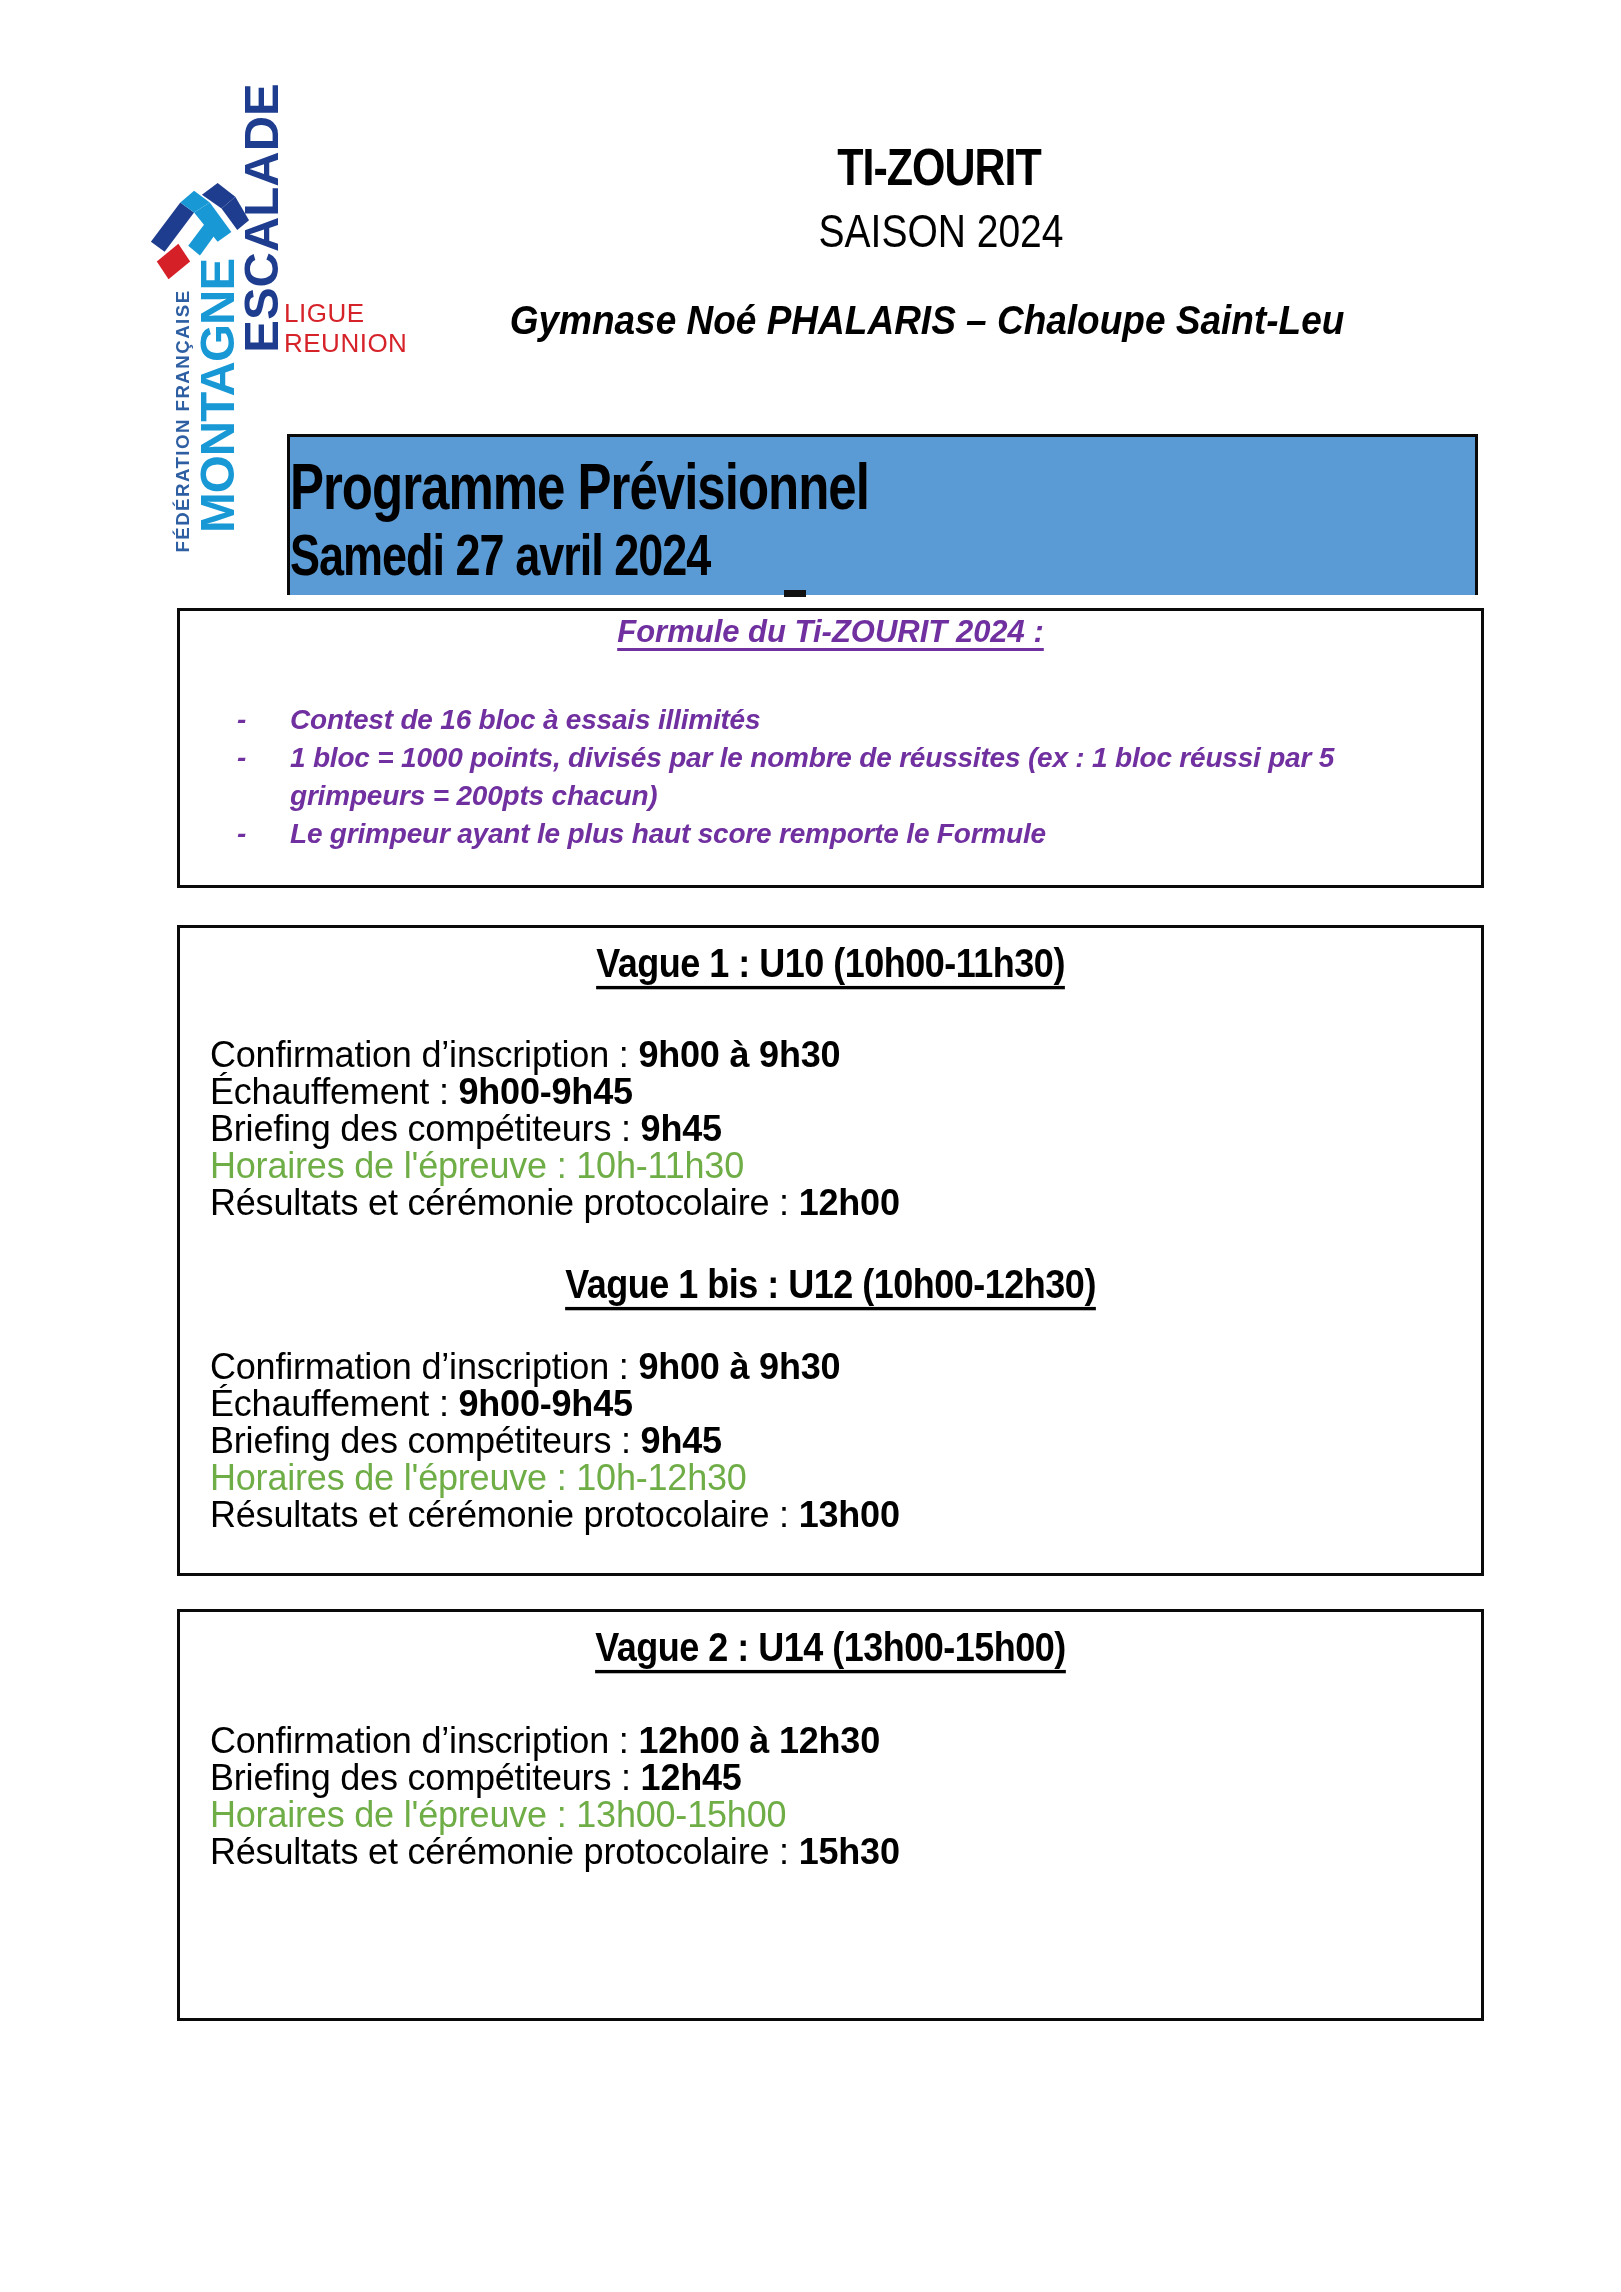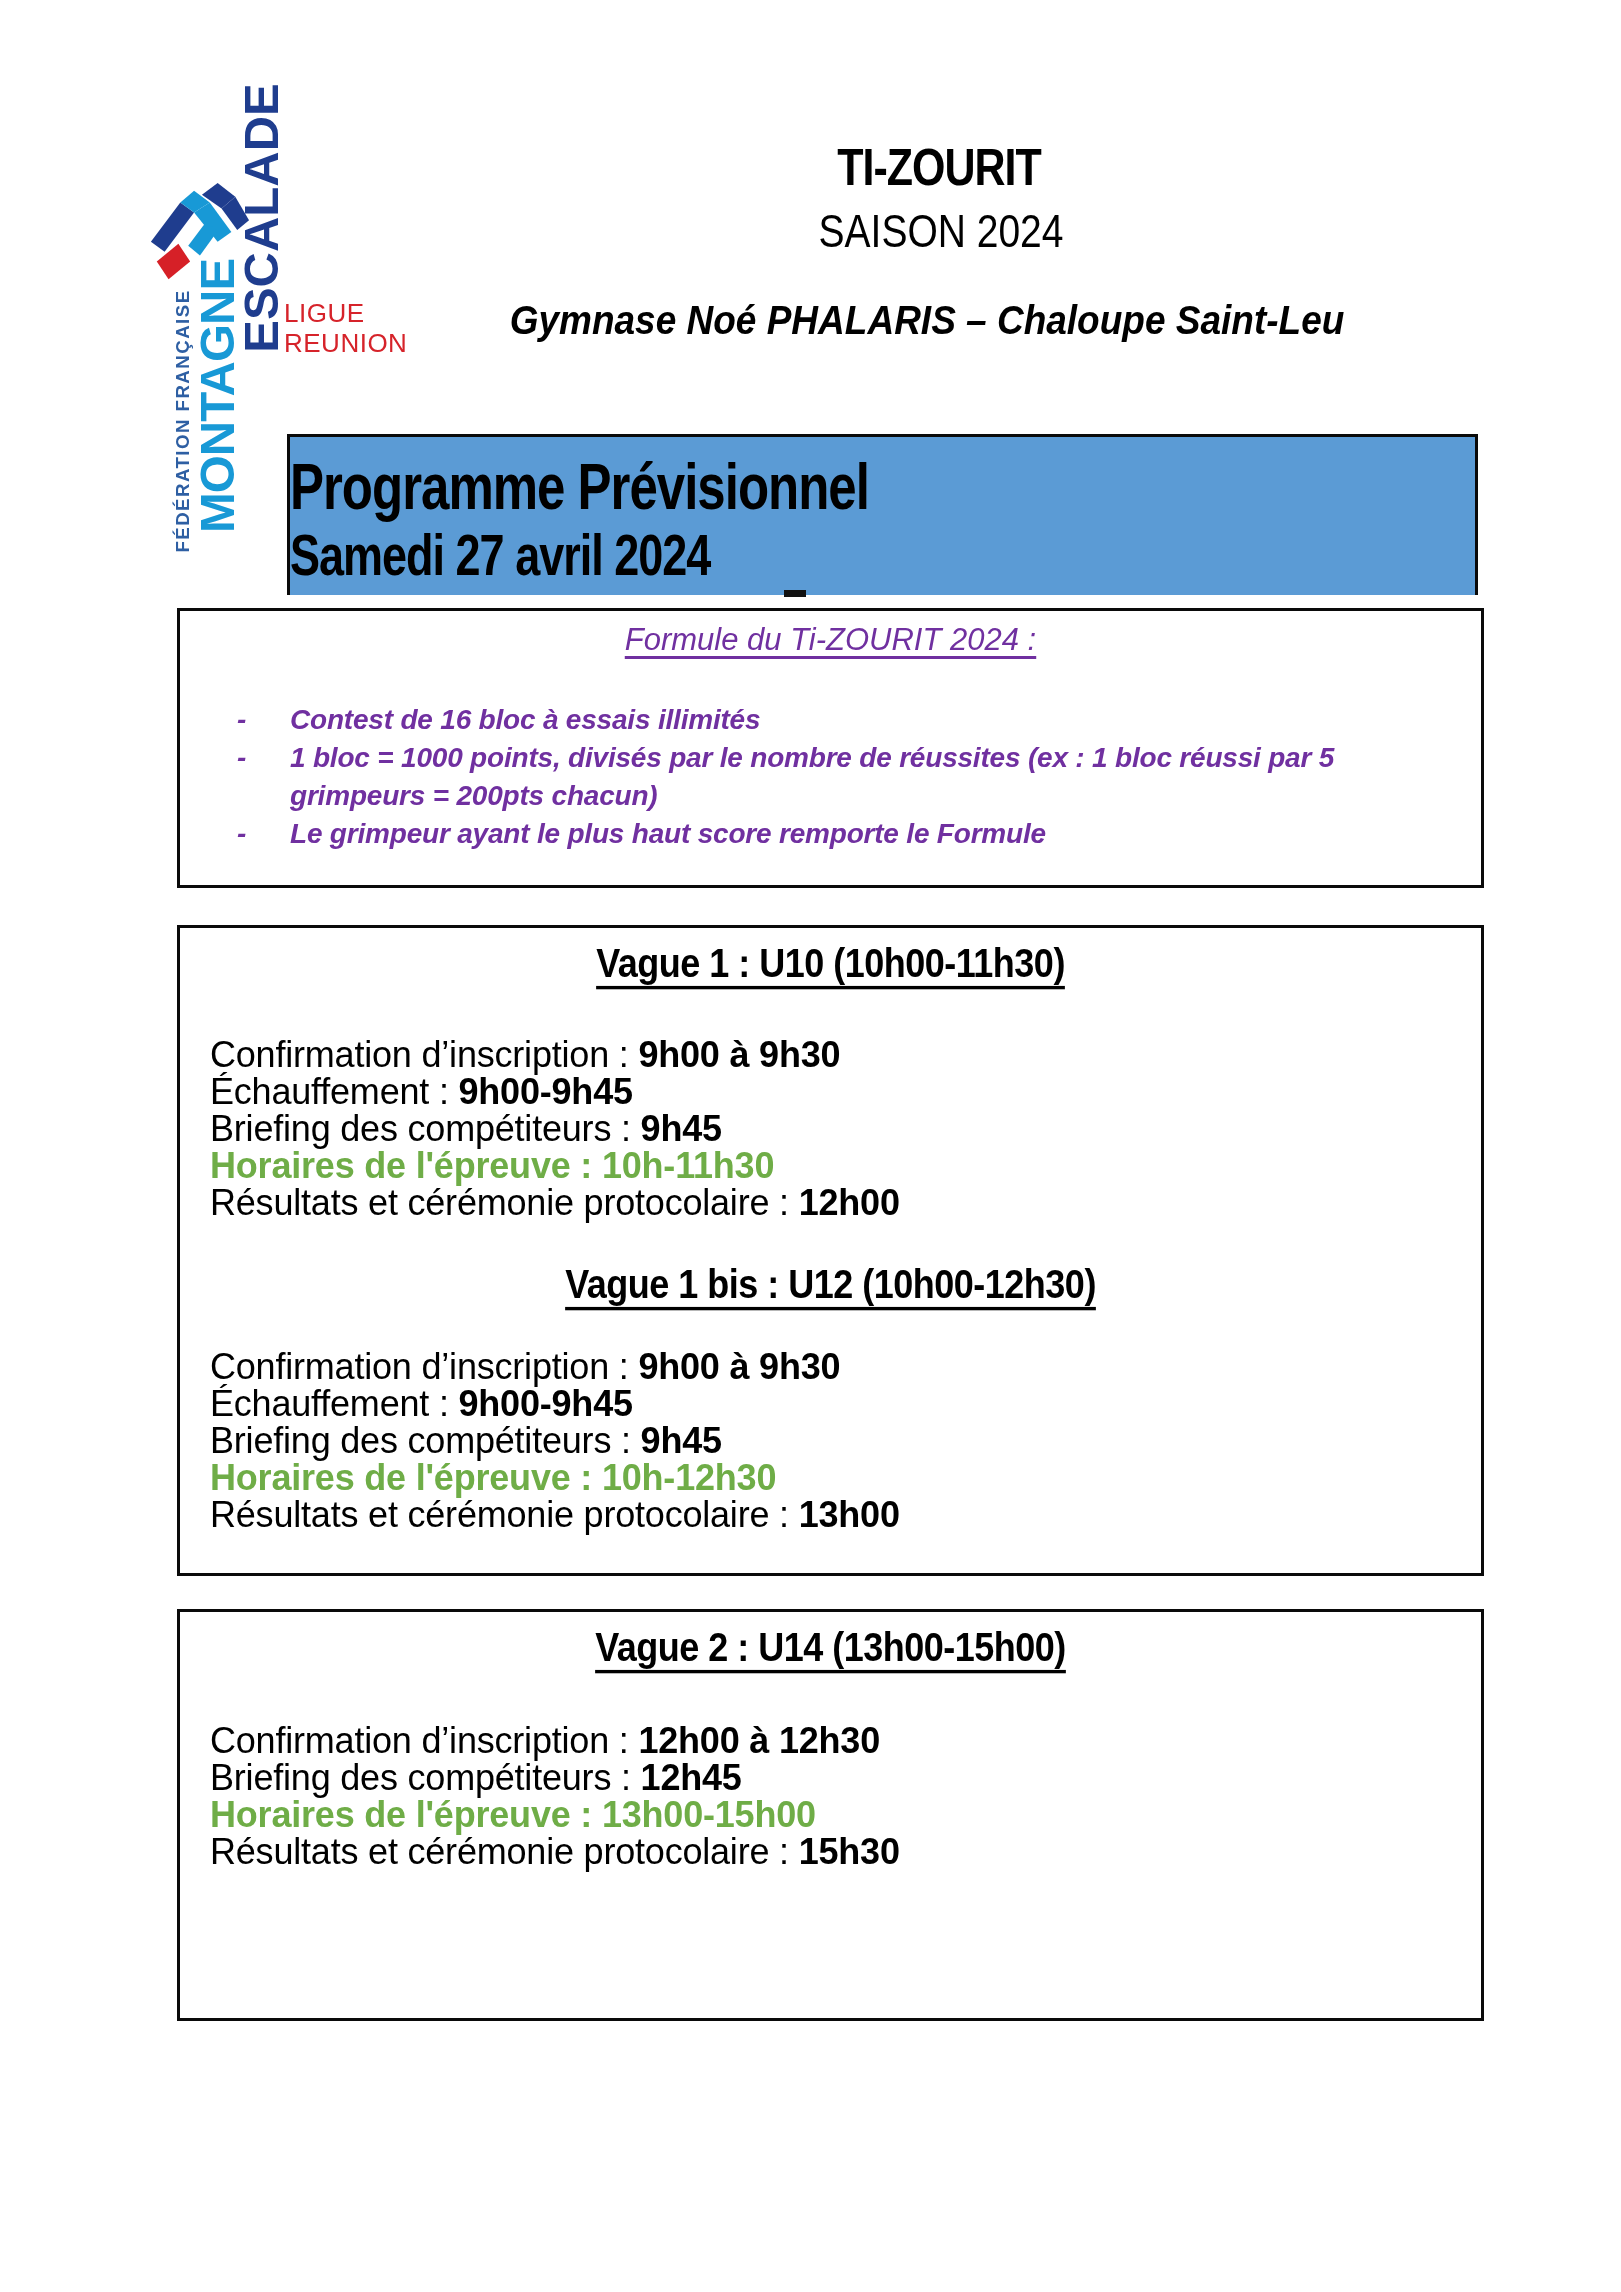--- a/index.html
+++ b/index.html
@@ -32,22 +32,22 @@
   #banner-line1{margin-top:11.8px;font-size:51px;font-weight:800;transform:scaleY(1.28);transform-origin:center top;letter-spacing:-1px;}
   #banner-line2{margin-top:15.7px;font-size:45px;font-weight:800;transform:scaleY(1.26);transform-origin:center top;letter-spacing:-1px;}
   #stray-mark{position:absolute;left:784px;top:590px;width:21.6px;height:6.9px;background:#111;}
   
   .doc-box{position:absolute;left:177px;width:1307px;border:3.9px solid #0a0a0a;box-sizing:border-box;background:#fff;}
   #formule-box{top:608px;height:280px;}
   #wave-box-a{top:925px;height:651px;}
   #wave-box-b{top:1609px;height:412px;}
   
   #formule-title{
-    position:absolute;left:0;right:0;top:11px;text-align:center;
-    font-size:31px;font-weight:400;font-style:italic;color:var(--purple);
+    position:absolute;left:0;right:0;top:3px;text-align:center;
+    font-size:31px;font-weight:700;font-style:italic;color:var(--purple);
     text-decoration:underline;text-decoration-thickness:2.9px;text-underline-offset:5.9px;text-decoration-color:var(--purple);
   }
   #formule-bullets{position:absolute;left:0;right:25.5px;top:90px;}
   .bullet-row{display:flex;padding-left:57px;line-height:38px;
     font-size:28px;font-style:italic;font-weight:600;color:var(--purple);letter-spacing:-0.2px;}
   .bullet-dash{flex:0 0 53px;}
   .bullet-text{flex:1;}
   
   .wave-title{
     position:absolute;left:0;right:0;text-align:center;
@@ -58,21 +58,21 @@
   #wave-title-0{top:11.8px;}
   #wave-title-1{top:333px;}
   #wave-title-2{top:11.8px;}
   .sched-lines{position:absolute;left:0;right:9.8px;}
   #wave-lines-0{top:108px;}
   #wave-lines-1{top:420px;}
   #wave-lines-2{top:110px;}
   .sched-line{padding-left:30px;line-height:37px;font-size:36px;letter-spacing:-0.2px;white-space:nowrap;}
   .sched-line .lab{font-weight:400;}
   .sched-line .val{font-weight:700;}
-  .sched-line.green .lab,.sched-line.green .val{color:var(--green);font-weight:700;}
+  .sched-line.green .lab,.sched-line.green .val{color:var(--green);font-weight:400;}
 </style>
 </head>
 <body>
 
 <div id="page">
 
   <div>
     <svg id="logo-icon" viewBox="0 0 108 110" xmlns="http://www.w3.org/2000/svg">
       <polygon points="6,62 36,22 50,32 20,72" fill="#1F3D8E"></polygon>
       <polygon points="36,22 50,10 66,22 50,32" fill="#1899D6"></polygon>

